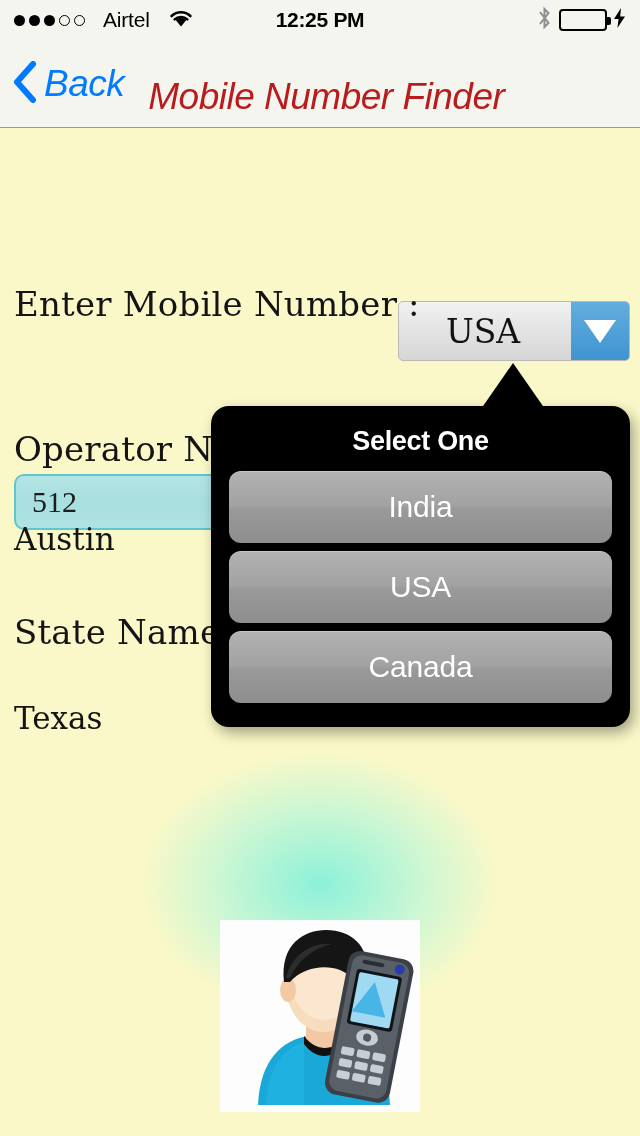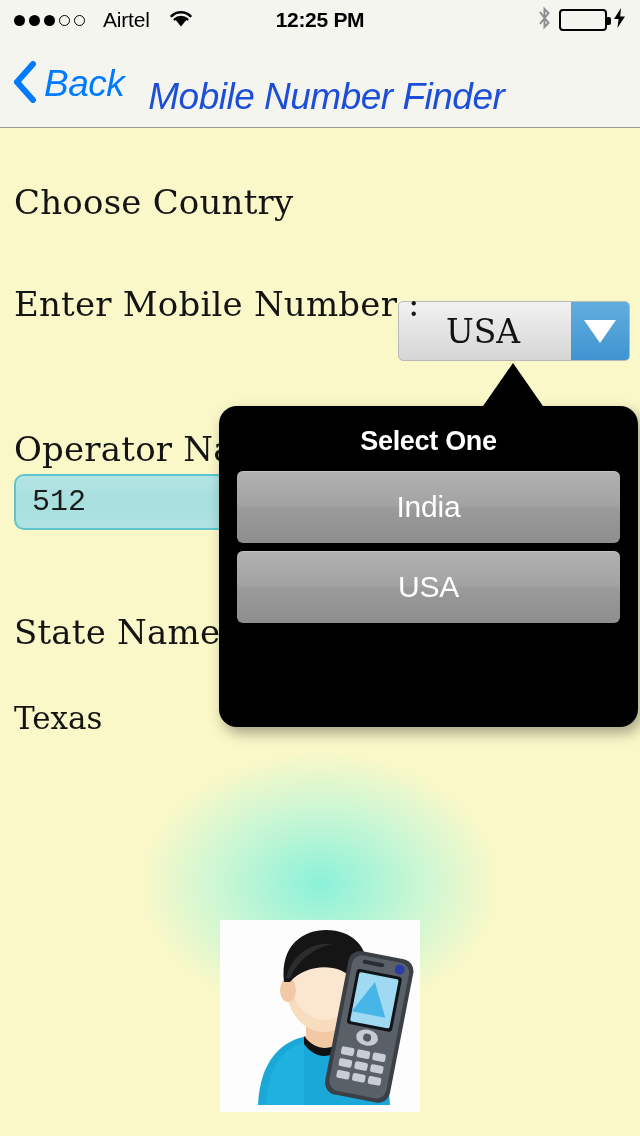--- a/index.html
+++ b/index.html
@@ -115,21 +115,21 @@
   }
   .back-chev { display: block; }
   .back-label {
     font-size: 37px;
     color: #007aff;
     margin-left: 6px;
     letter-spacing: -0.5px;
   }
   .nav-title {
     font-size: 37px;
-    color: #1d4ed8;
+    color: #b91c1c;
     margin-left: 24px;
     letter-spacing: -0.5px;
     margin-top: 27px;
   }
 
   
   .content {
     position: absolute;
     left: 0; top: 129px;
     width: 640px;
@@ -192,21 +192,21 @@
     position: absolute;
     left: 14px; top: 345px;
     width: 352px; height: 56px;
     border-radius: 10px;
     box-sizing: border-box;
     border: 2px solid #5fc6cd;
     background: linear-gradient(to bottom, #b4e4e4 0%, #a8dfdf 50%, #b0e2e2 100%);
     display: flex;
     align-items: center;
     padding-left: 16px;
-    font-family: Liberation Mono, monospace;
+    font-family: Liberation Serif, serif;
     font-size: 30px;
     color: #1c1c1c;
     cursor: text;
   }
 
   
   .img-box {
     position: absolute;
     left: 220px; top: 791px;
     width: 200px; height: 192px;
@@ -220,21 +220,21 @@
     position: absolute;
     left: 481px; top: 234px;
     width: 0; height: 0;
     border-left: 32px solid transparent;
     border-right: 32px solid transparent;
     border-bottom: 46px solid #000;
     z-index: 20;
   }
   .popover {
     position: absolute;
-    left: 219px; top: 277px;
+    left: 211px; top: 277px;
     width: 419px; height: 321px;
     background: #000000;
     border-radius: 18px;
     box-sizing: border-box;
     padding: 14px 18px 18px 18px;
     z-index: 21;
     box-shadow: 4px 6px 14px rgba(0,0,0,0.35);
   }
   .popover-title {
     text-align: center;
@@ -245,21 +245,21 @@
     margin: 6px 0 14px 0;
     font-family: "Liberation Sans", sans-serif;
   }
   .popover-options {
     display: flex;
     flex-direction: column;
     gap: 8px;
   }
   .popover-option {
     height: 72px;
-    border-radius: 6px;
+    border-radius: 12px;
     background: linear-gradient(to bottom, #b2b2b2 0%, #a2a2a2 48%, #9a9a9a 52%, #8e8e8e 100%);
     display: flex;
     align-items: center;
     justify-content: center;
     color: #ffffff;
     font-size: 30px;
     letter-spacing: -0.2px;
     cursor: pointer;
     font-family: "Liberation Sans", sans-serif;
     box-shadow: inset 0 1px 0 rgba(255,255,255,0.22);
@@ -315,36 +315,36 @@
           <path d="M21 3 L5 21 L21 39" stroke="#007aff" stroke-width="6" fill="none" stroke-linecap="round" stroke-linejoin="round"></path>
         </svg>
       </span>
       <span class="back-label">Back</span>
     </div>
     <div class="nav-title">Mobile Number Finder</div>
   </div>
 
   <div class="content">
 
-    <div class="lbl" style="left:14px; top:53px;">Choose Country</div>
 
     <div class="country-btn">
       <span class="country-btn-label">USA</span>
       <span class="country-btn-arrow">
         <svg width="36" height="30" viewBox="0 0 36 30">
           <path d="M2 4 L34 4 L18 27 Z" fill="#ffffff"></path>
         </svg>
       </span>
     </div>
 
     <div class="lbl" style="left:14px; top:143px;margin-top:12px;">Enter Mobile Number :</div>
 
     <div class="mob-input" placeholder="Enter Mobile Number">512</div>
 
     <div class="lbl" style="left:14px; top:300px;">Operator Name :</div>
+    <div class="val" style="left:14px; top:392px;">Austin</div>
 
     <div class="lbl" style="left:14px; top:483px;">State Name :</div>
     <div class="val" style="left:14px; top:571px;text-align:right;">Texas</div>
 
     <div class="img-box">
       <svg width="200" height="192" viewBox="0 0 200 192">
         <rect x="0" y="0" width="200" height="192" fill="#fdfdfd"></rect>
 
         <path d="M38 185 C40 140 62 120 88 116 L128 116 C152 122 168 144 170 185 Z" fill="#1aa8d8"></path>
         <path d="M46 185 C48 146 64 128 84 122 L84 185 Z" fill="#23b7e6" opacity="0.6"></path>
@@ -386,17 +386,18 @@
         </g>
       </svg>
     </div>
 
     <div class="popover-arrow"></div>
     <div class="popover">
       <div class="popover-title">Select One</div>
       <div class="popover-options">
         <div class="popover-option">India</div>
         <div class="popover-option">USA</div>
+        <div class="popover-option">Canada</div>
       </div>
     </div>
 
   </div>
 </div>
 
 </body></html>

